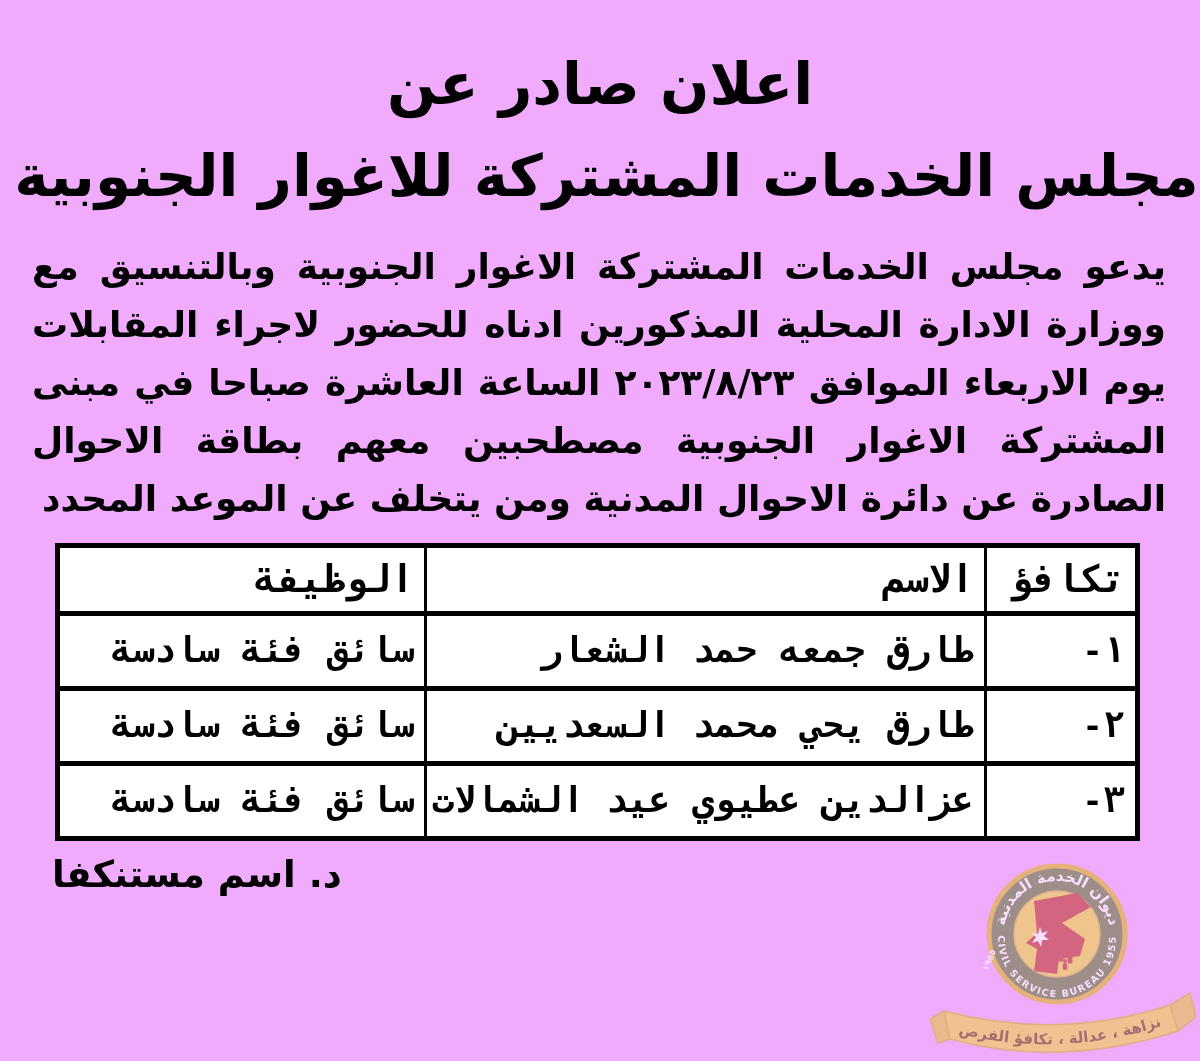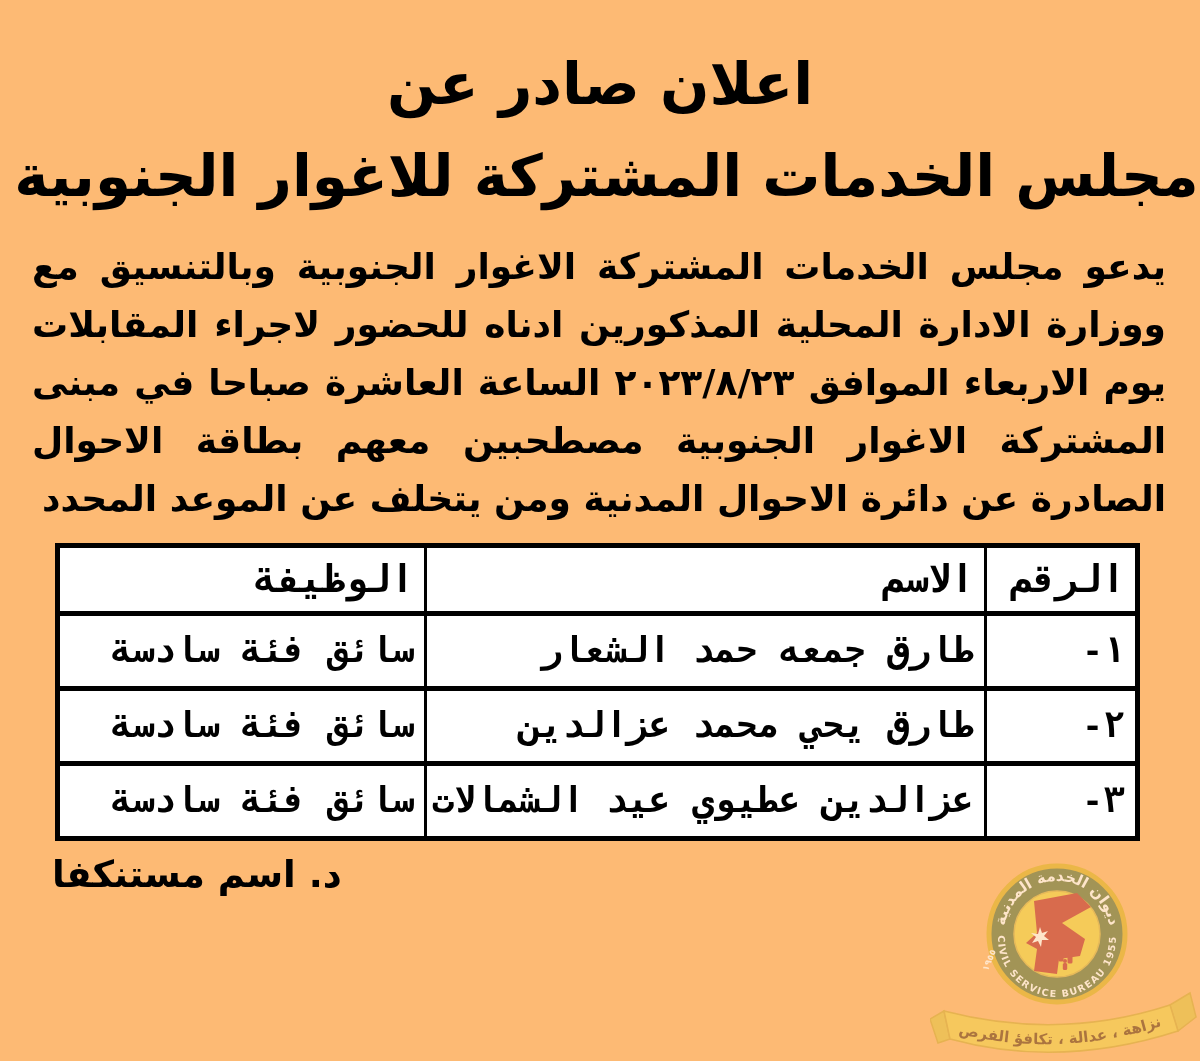--- a/index.html
+++ b/index.html
@@ -1,19 +1,19 @@
 <!DOCTYPE html>
 <html lang="ar" dir="rtl"><head>
 <meta charset="utf-8">
 <style>
   html,body{margin:0;padding:0;background:#ffffff;}
   .page{
     position:relative;
     width:1200px;height:1061px;
-    background:#fdba74;
+    background:#f0abfc;
     overflow:hidden;
     direction:rtl;
     font-family:"DejaVu Sans","Liberation Sans",sans-serif;
     color:#000;
   }
   .title-line-1{
     position:absolute;top:38px;left:0;right:0;
     text-align:center;
     font-size:58px;font-weight:bold;
     line-height:92px;
@@ -100,32 +100,32 @@
   </div>
 
   <table class="roster">
     <colgroup>
       <col class="col-number">
       <col class="col-name">
       <col class="col-job">
     </colgroup>
     <tbody>
       <tr class="header-row">
-        <th>الرقم</th>
+        <th>تكافؤ</th>
         <th>الاسم</th>
         <th>الوظيفة</th>
       </tr>
       <tr class="data-row">
         <td class="cell-number">١-</td>
         <td>طارق جمعه حمد الشعار</td>
         <td>سائق فئة سادسة</td>
       </tr>
       <tr class="data-row">
         <td class="cell-number">٢-</td>
-        <td>طارق يحي محمد عزالدين</td>
+        <td>طارق يحي محمد السعديين</td>
         <td>سائق فئة سادسة</td>
       </tr>
       <tr class="data-row">
         <td class="cell-number">٣-</td>
         <td>عزالدين عطيوي عيد الشمالات</td>
         <td>سائق فئة سادسة</td>
       </tr>
     </tbody>
   </table>
 

